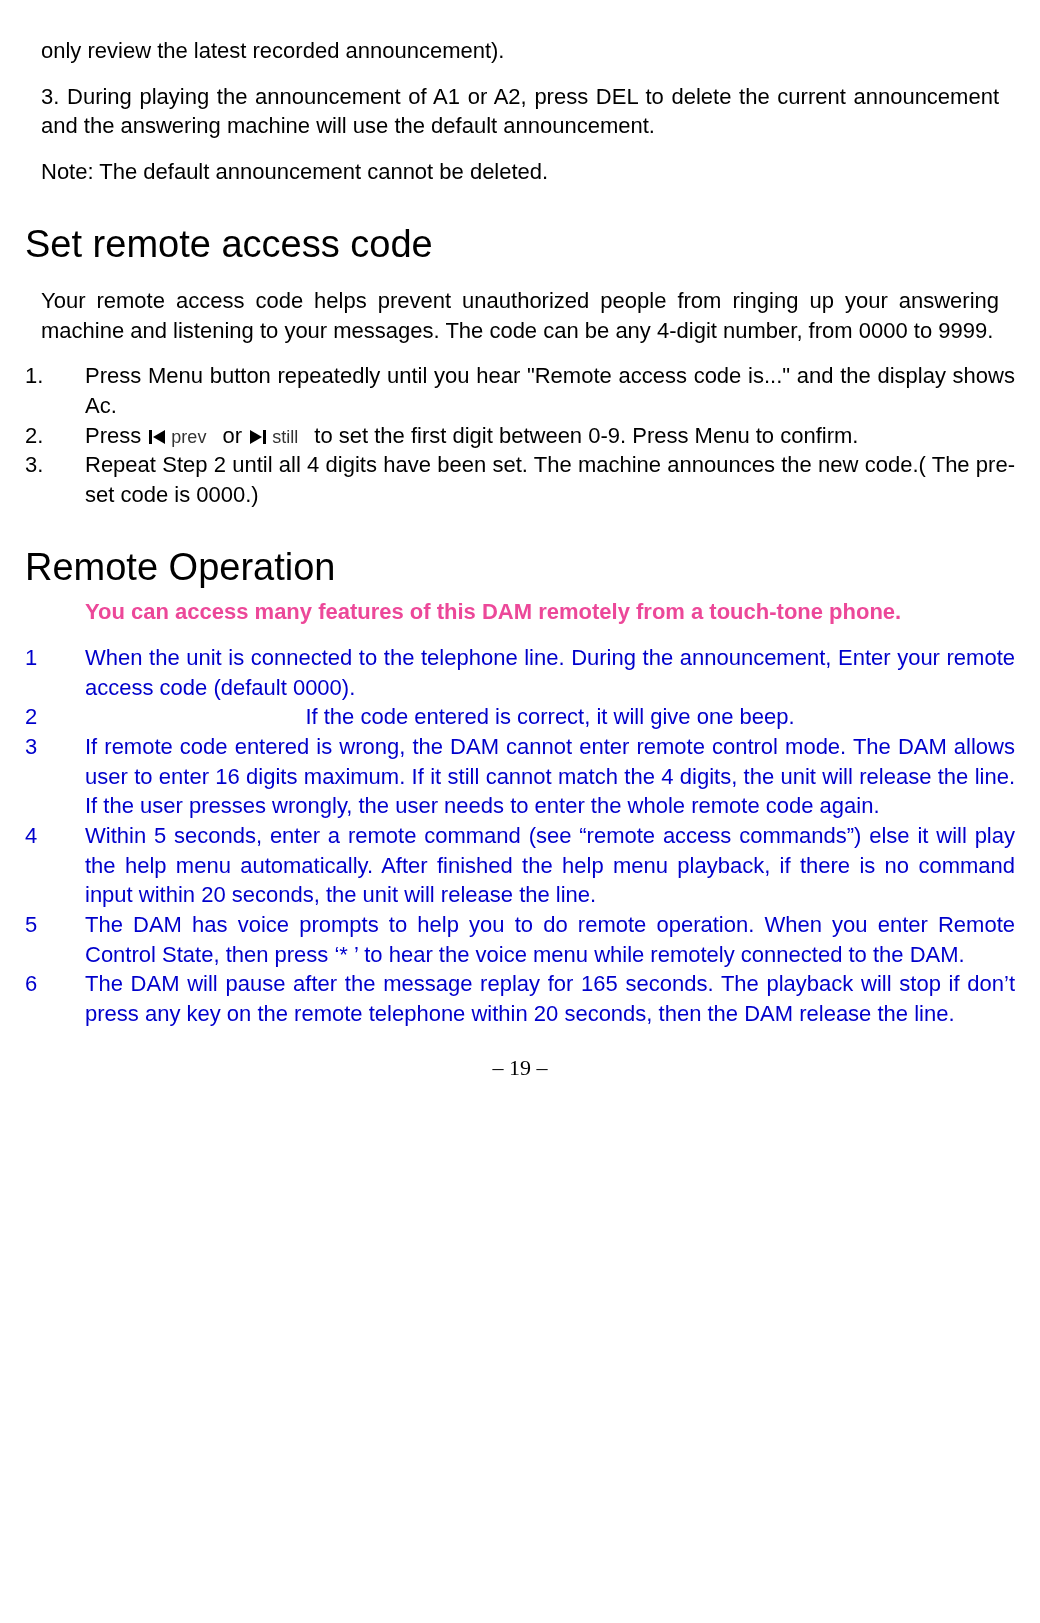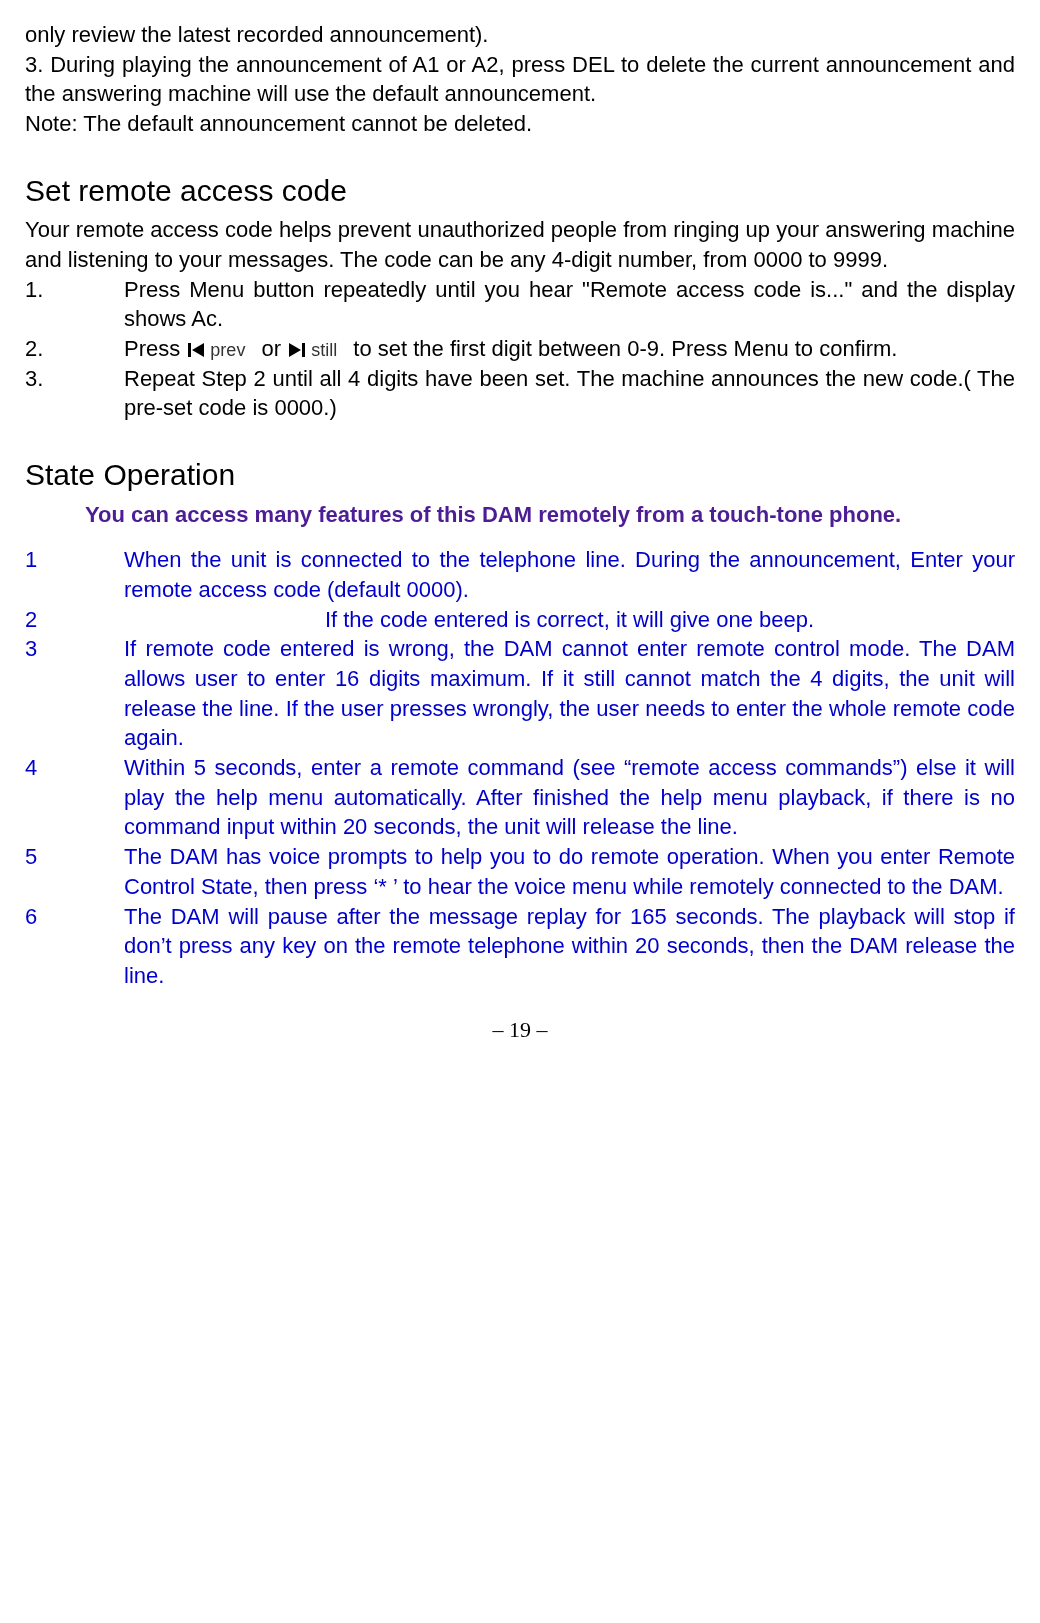--- a/index.html
+++ b/index.html
@@ -6,24 +6,24 @@
       font-family: Verdana, Geneva, sans-serif;
       font-size: 22px;
       line-height: 1.35;
       color: #000;
       margin: 0;
       padding: 20px 25px;
       width: 990px;
     }
     .para {
       text-align: justify;
-      margin: 0;
+      margin: 16px;
     }
     h2 {
-      font-size: 30px;
+      font-size: 38px;
       font-weight: normal;
       margin: 32px 0 4px 0;
     }
     .bold {
       font-weight: normal;
     }
     .list {
       margin: 0;
       padding: 0;
     }
@@ -31,42 +31,41 @@
       display: flex;
       margin: 0;
       text-align: justify;
     }
     .list-num {
       width: 60px;
       flex-shrink: 0;
     }
     .list-content {
       flex: 1;
-      margin-left: 39px;
     }
     .icon-btn {
       display: inline-block;
       vertical-align: middle;
       width: 20px;
       height: 20px;
     }
     .icon-label {
       display: inline-block;
       vertical-align: middle;
       font-family: Arial, sans-serif;
       font-size: 18px;
       color: #333;
       padding: 0 8px 0 4px;
       margin-right: 2px;
     }
     .blue {
       color: #0000CC;
     }
     .blue-bold {
-      color: #4c1d95;
+      color: #ec4899;
       font-weight: bold;
       text-align: justify;
       margin: 0 0 16px 60px;
     }
     .blue-list {
       color: #0000CC;
       padding: 0;
     }
     .page-num {
       text-align: center;
@@ -105,21 +104,21 @@
           <rect x="15" y="3" width="3" height="14" fill="#000"></rect>
         </svg><span class="icon-label">still</span><span> to set the first digit between 0-9. Press </span><span class="bold">Menu</span><span> to confirm.</span>
     </div>
   </div>
   <div class="list-item">
     <div class="list-num">3.</div>
     <div class="list-content">Repeat Step 2 until all 4 digits have been set. The machine announces the new code.( The pre-set code is 0000.)</div>
   </div>
 </div>
 
-<h2>State Operation</h2>
+<h2>Remote Operation</h2>
 
 <p class="blue-bold">You can access many features of this DAM remotely from a touch-tone phone.</p>
 
 <div class="list blue-list">
   <div class="list-item blue">
     <div class="list-num">1</div>
     <div class="list-content">When the unit is connected to the telephone line. During the announcement, Enter your remote access code (default 0000).</div>
   </div>
   <div class="list-item blue">
     <div class="list-num">2</div>

